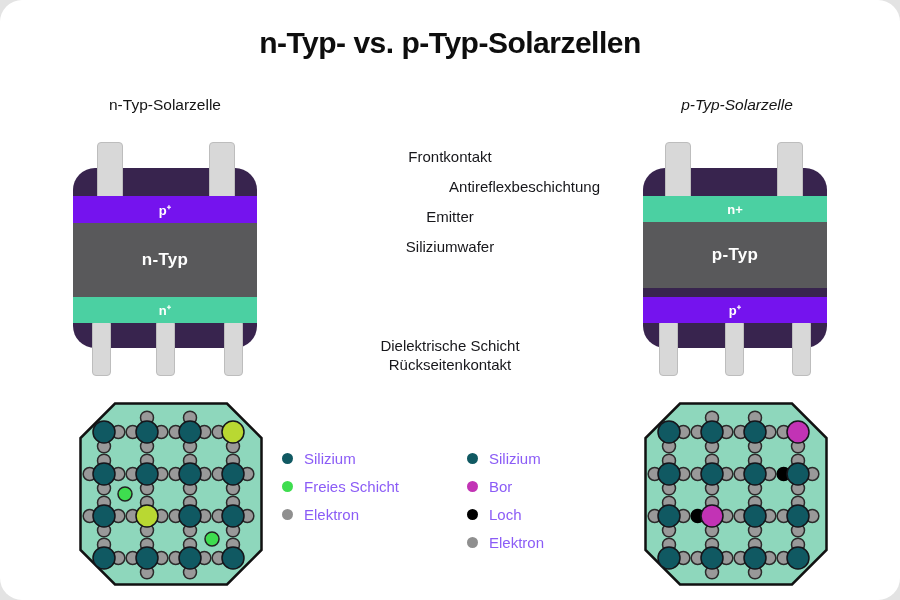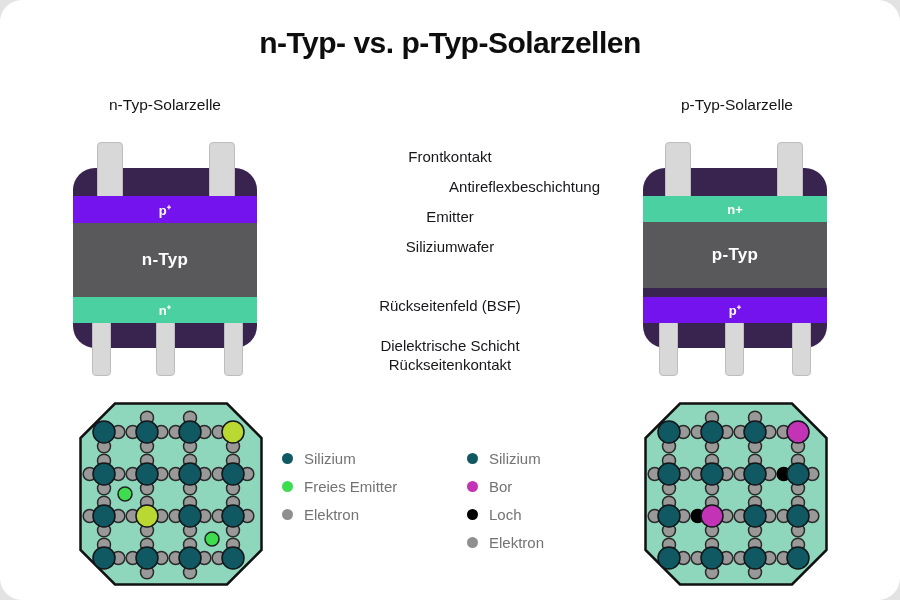--- a/index.html
+++ b/index.html
@@ -53,33 +53,33 @@
     text-align:center;font-size:15px;color:#17171b;
   }
   .legend{
     top:444px;display:flex;flex-direction:column;
   }
   .legend-row{height:28px;display:flex;align-items:center;}
   .legend-dot{
     width:11px;height:11px;border-radius:50%;
     margin-right:11px;flex:0 0 auto;
   }
-  .legend-label{font-size:15px;color:#737373;}
+  .legend-label{font-size:15px;color:#8b5cf6;}
   .lattice-svg{width:184px;height:184px;top:402px;}
 </style>
 </head>
 <body>
 
 <div class="card">
 
   <div class="abs cell-heading" style="left:65px;">n-Typ-Solarzelle</div>
 
   <div class="abs page-title">n-Typ- vs. p-Typ-Solarzellen</div>
 
-  <div class="abs cell-heading" style="left:637px;">p-Typ-Solarzelle</div>
+  <div class="abs cell-heading" style="left:637px;font-style:italic;">p-Typ-Solarzelle</div>
 
   <div>
     <div class="abs pin top" style="left:97px;"></div>
     <div class="abs pin top" style="left:209px;"></div>
     <div class="abs cell-body" style="left:73px;"></div>
     <div class="abs pin bottom" style="left:92px;"></div>
     <div class="abs pin bottom" style="left:156px;"></div>
     <div class="abs pin bottom" style="left:224px;"></div>
     <div class="abs band purple small-label" style="left:73px;top:196px;height:27px;">
         <span>p⁺</span>
@@ -107,21 +107,20 @@
       </div>
     <div class="abs band purple small-label" style="left:643px;top:297px;height:26px;">
         <span>p⁺</span>
       </div>
   </div>
 
   <div class="abs center-label" style="top:147px;">Frontkontakt</div>
   <div class="abs center-label" style="top:177px;text-align:right;">Antireflexbeschichtung</div>
   <div class="abs center-label" style="top:207px;">Emitter</div>
   <div class="abs center-label" style="top:237px;">Siliziumwafer</div>
-  <div class="abs center-label" style="top:296px;">Rückseitenfeld (BSF)</div>
   <div class="abs center-label" style="top:326px;margin-top:10px;">Dielektrische Schicht</div>
   <div class="abs center-label" style="top:355px;">Rückseitenkontakt</div>
 
   <svg class="abs lattice-svg" style="left:79px;" viewBox="0 0 184 184">
       <polygon points="36,1.5 148,1.5 182.5,36 182.5,148 148,182.5 36,182.5 1.5,148 1.5,36" fill="#8ed7bc" stroke="#111" stroke-width="2.5"></polygon>
       <circle cx="25" cy="44.33" r="6.5" fill="#999999" stroke="#2b2b2b" stroke-width="1.5"></circle>
       <circle cx="25" cy="58.67" r="6.5" fill="#999999" stroke="#2b2b2b" stroke-width="1.5"></circle>
       <circle cx="25" cy="86.33" r="6.5" fill="#999999" stroke="#2b2b2b" stroke-width="1.5"></circle>
       <circle cx="25" cy="100.67" r="6.5" fill="#999999" stroke="#2b2b2b" stroke-width="1.5"></circle>
       <circle cx="25" cy="128.33" r="6.5" fill="#999999" stroke="#2b2b2b" stroke-width="1.5"></circle>
@@ -272,21 +271,21 @@
       <circle cx="154" cy="156" r="11" fill="#105962" stroke="#15151a" stroke-width="1.5"></circle>
     </svg>
 
   <div class="abs legend" style="left:282px;">
       <div class="legend-row">
         <span class="legend-dot" style="background: rgb(16, 89, 98);"></span>
         <span class="legend-label">Silizium</span>
       </div>
       <div class="legend-row">
         <span class="legend-dot" style="background: rgb(62, 221, 79);"></span>
-        <span class="legend-label">Freies Emitter</span>
+        <span class="legend-label">Freies Schicht</span>
       </div>
       <div class="legend-row">
         <span class="legend-dot" style="background: rgb(143, 143, 143);"></span>
         <span class="legend-label">Elektron</span>
       </div>
     </div>
   <div class="abs legend" style="left:467px;">
       <div class="legend-row">
         <span class="legend-dot" style="background: rgb(16, 89, 98);"></span>
         <span class="legend-label">Silizium</span>

